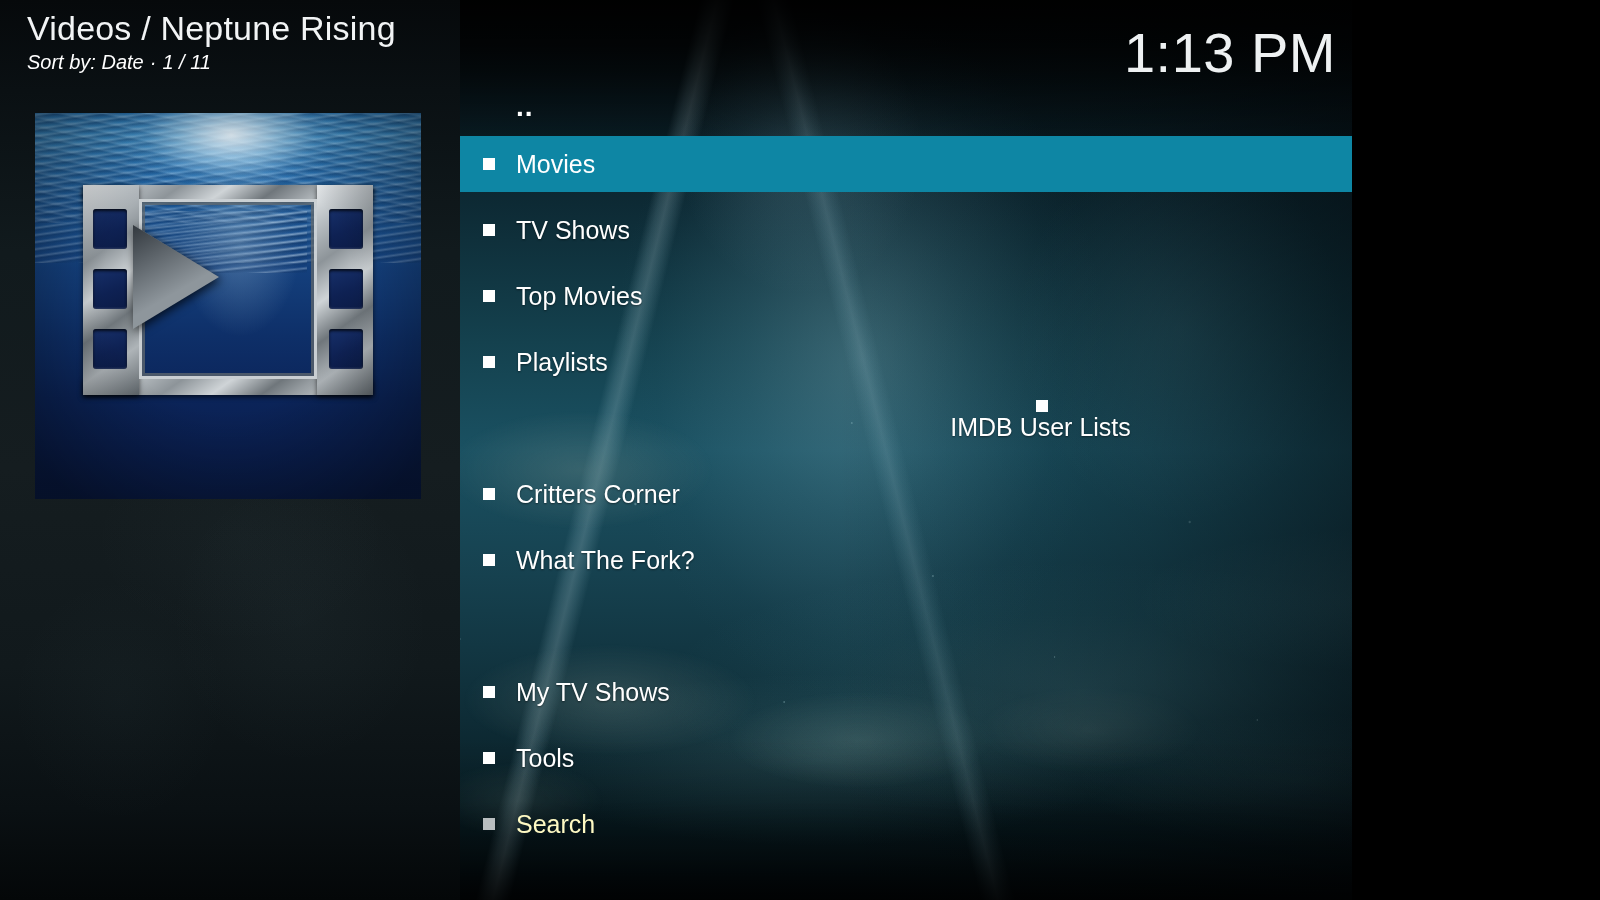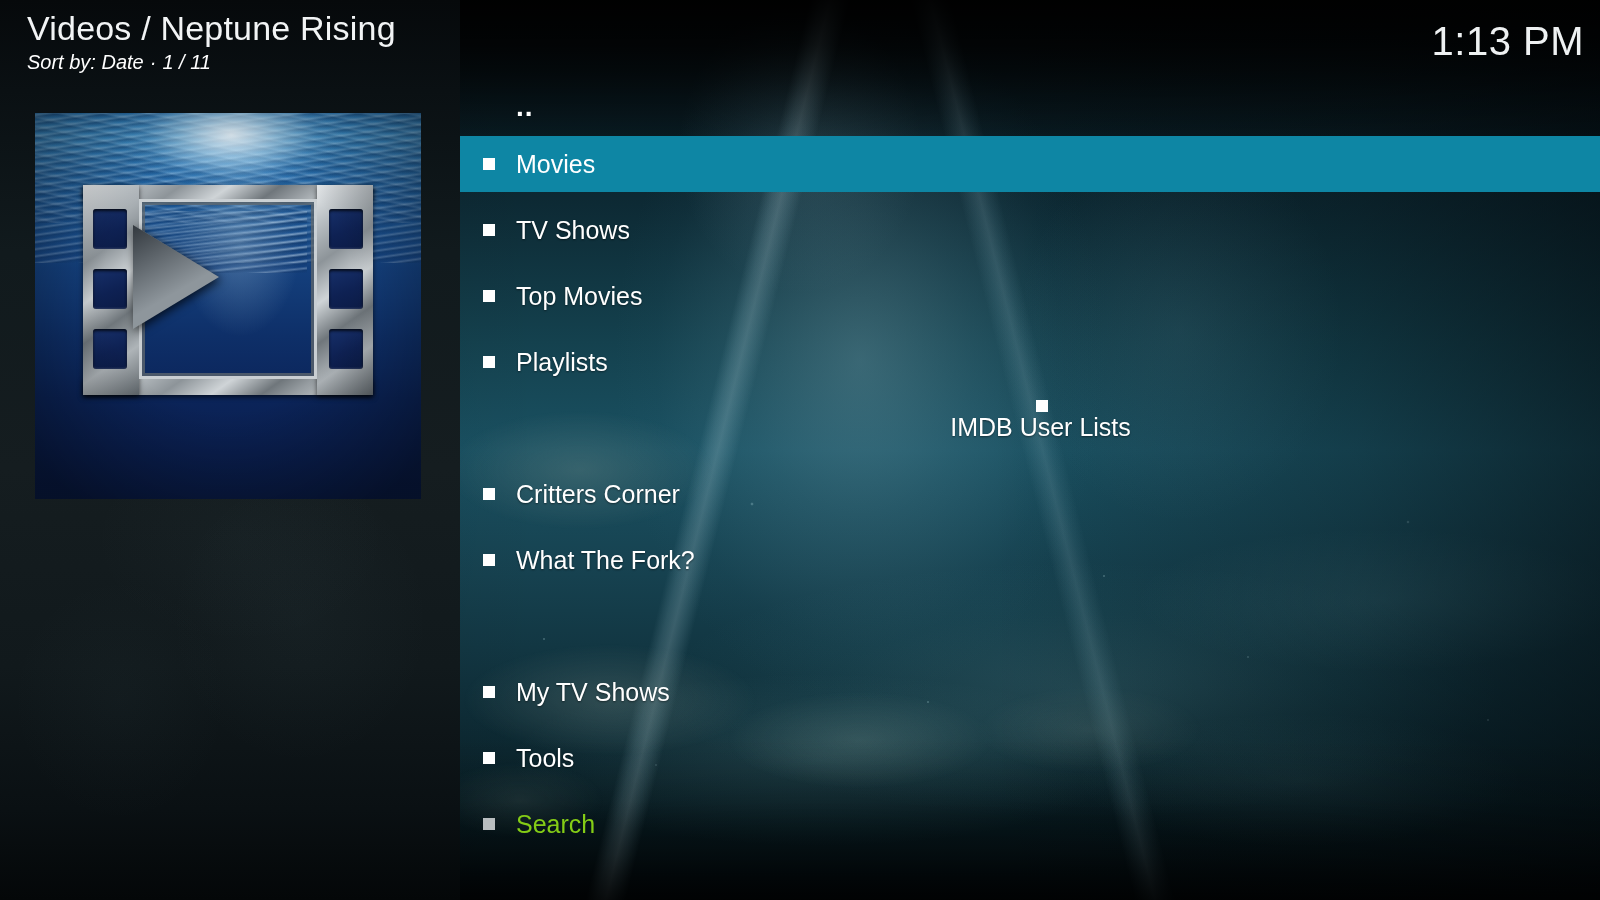--- a/index.html
+++ b/index.html
@@ -6,21 +6,21 @@
 
   html, body {
     width:1600px; height:900px;
     overflow:hidden;
     background:#000;
     font-family:"Liberation Sans", sans-serif;
   }
 
   #screen {
     position:relative;
-    width:1600px; height:900px;
+    width:1352px; height:900px;
     overflow:hidden;
   }
 
   
   #fanart {
     position:absolute; inset:0;
     background:#0b1f26;
     overflow:hidden;
   }
   .fa-layer { position:absolute; inset:0; }
@@ -322,22 +322,22 @@
     left:0; top:534px; width:460px;
     text-align:center;
     font-size:20px;
     font-weight:400;
     color:#9aa0a3;
     z-index:5;
   }
 
   
   #clock {
-    position:absolute; right:16px; top:4px;
-    font-size:40px;
+    position:absolute; right:16px; top:16px;
+    font-size:56px;
     font-weight:300;
     color:#eef1f2;
     letter-spacing:0.5px;
     z-index:6;
     line-height:74px;
     white-space:nowrap;
   }
 
   
   #menu {
@@ -376,21 +376,21 @@
   .menu-row.dim .bullet { background:#b9bec0; }
   .label {
     margin-left:21px;
     font-size:25px;
     font-weight:400;
     color:#ffffff;
     line-height:30px;
     white-space:nowrap;
     text-shadow:0 1px 2px rgba(0,0,0,0.45);
   }
-  .menu-row.dim .label { color:#84cc16; text-shadow:none; }
+  .menu-row.dim .label { color:#fef9c3; text-shadow:none; }
   .menu-row.selected .label { text-shadow:none; }
 </style>
 </head>
 <body>
 
 <div id="screen">
 
   <div id="fanart">
     <div class="fa-layer fa-base"></div>
     <div class="fa-layer fa-figure"></div>

